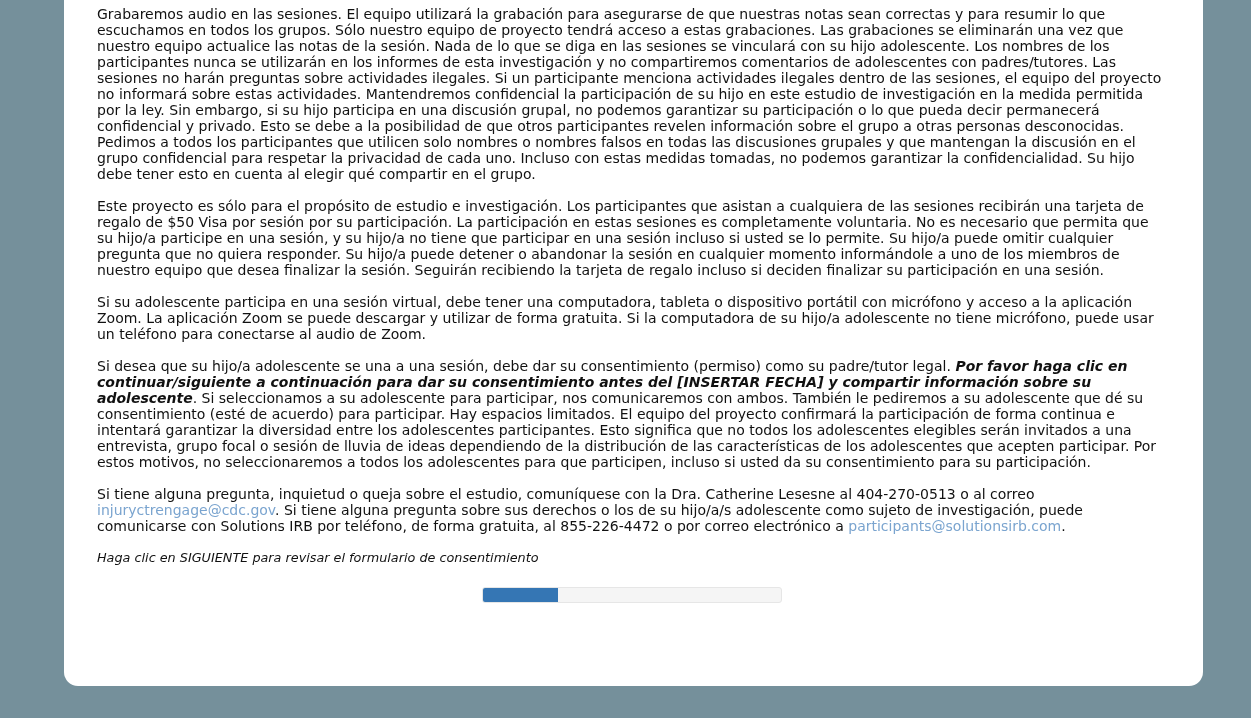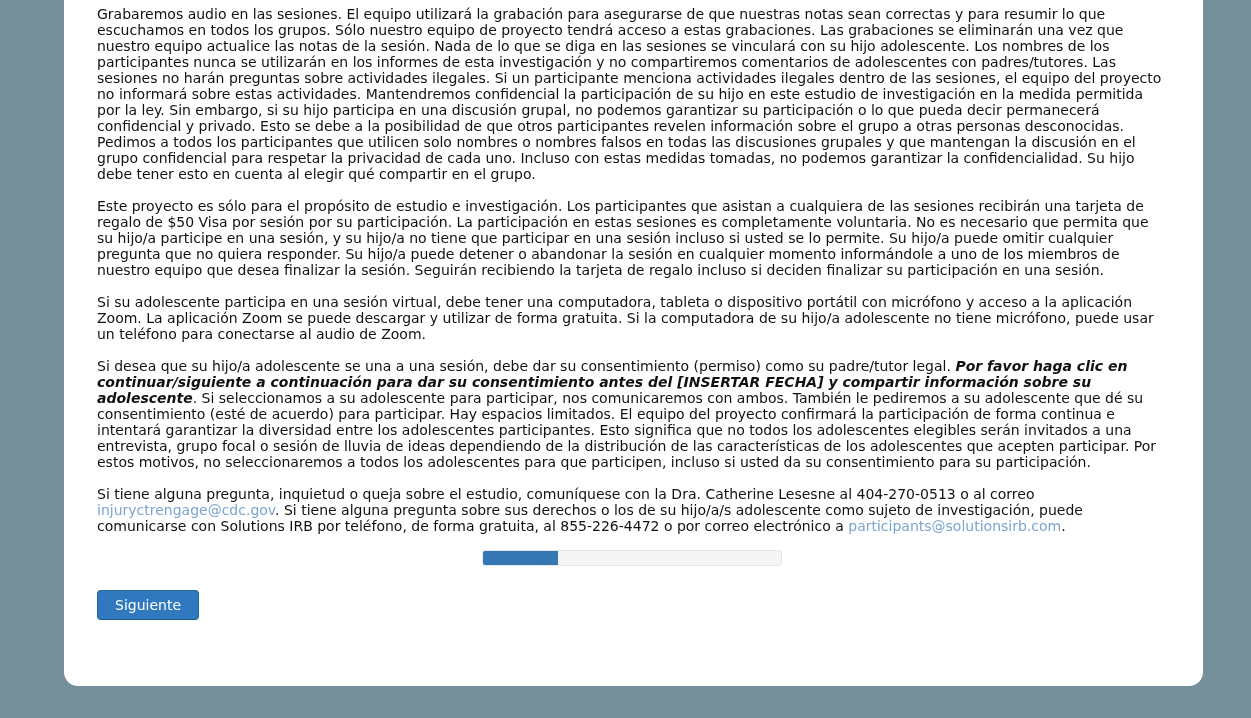--- a/index.html
+++ b/index.html
@@ -92,23 +92,21 @@
       <span>Si su adolescente participa en una sesión virtual, debe tener una computadora, tableta o dispositivo portátil con micrófono y acceso a la aplicación Zoom. La aplicación Zoom se puede descargar y utilizar de forma gratuita. Si la computadora de su hijo/a adolescente no tiene micrófono, puede usar un teléfono para conectarse al audio de Zoom.</span>
     </p>
     <p>
       <span>Si desea que su hijo/a adolescente se una a una sesión, debe dar su consentimiento (permiso) como su padre/tutor legal. </span><span class="bold">Por favor haga clic en continuar/siguiente a continuación para dar su consentimiento antes del [INSERTAR FECHA] y compartir información sobre su adolescente</span><span>. Si seleccionamos a su adolescente para participar, nos comunicaremos con ambos. También le pediremos a su adolescente que dé su consentimiento (esté de acuerdo) para participar. Hay espacios limitados. El equipo del proyecto confirmará la participación de forma continua e intentará garantizar la diversidad entre los adolescentes participantes. Esto significa que no todos los adolescentes elegibles serán invitados a una entrevista, grupo focal o sesión de lluvia de ideas dependiendo de la distribución de las características de los adolescentes que acepten participar. Por estos motivos, no seleccionaremos a todos los adolescentes para que participen, incluso si usted da su consentimiento para su participación.</span>
     </p>
     <p>
       <span>Si tiene alguna pregunta, inquietud o queja sobre el estudio, comuníquese con la Dra. Catherine Lesesne al 404-270-0513 o al correo </span><a class="link">injuryctrengage@cdc.gov</a><span>. Si tiene alguna pregunta sobre sus derechos o los de su hijo/a/s adolescente como sujeto de investigación, puede comunicarse con Solutions IRB por teléfono, de forma gratuita, al 855-226-4472 o por correo electrónico a </span><a class="link">participants@solutionsirb.com</a><span>.</span>
     </p>
   </div>
 
+  <p class="instruction">Haga clic en SIGUIENTE para revisar el formulario de consentimiento</p>
 
   <div class="progress-row">
     <div class="progress-track">
       <div class="progress-fill" style="width: 25%;"></div>
     </div>
   </div>
 
-  <div class="button-row">
-    <button class="next-btn">Siguiente</button>
-  </div>
 </div>
 
 </body></html>

